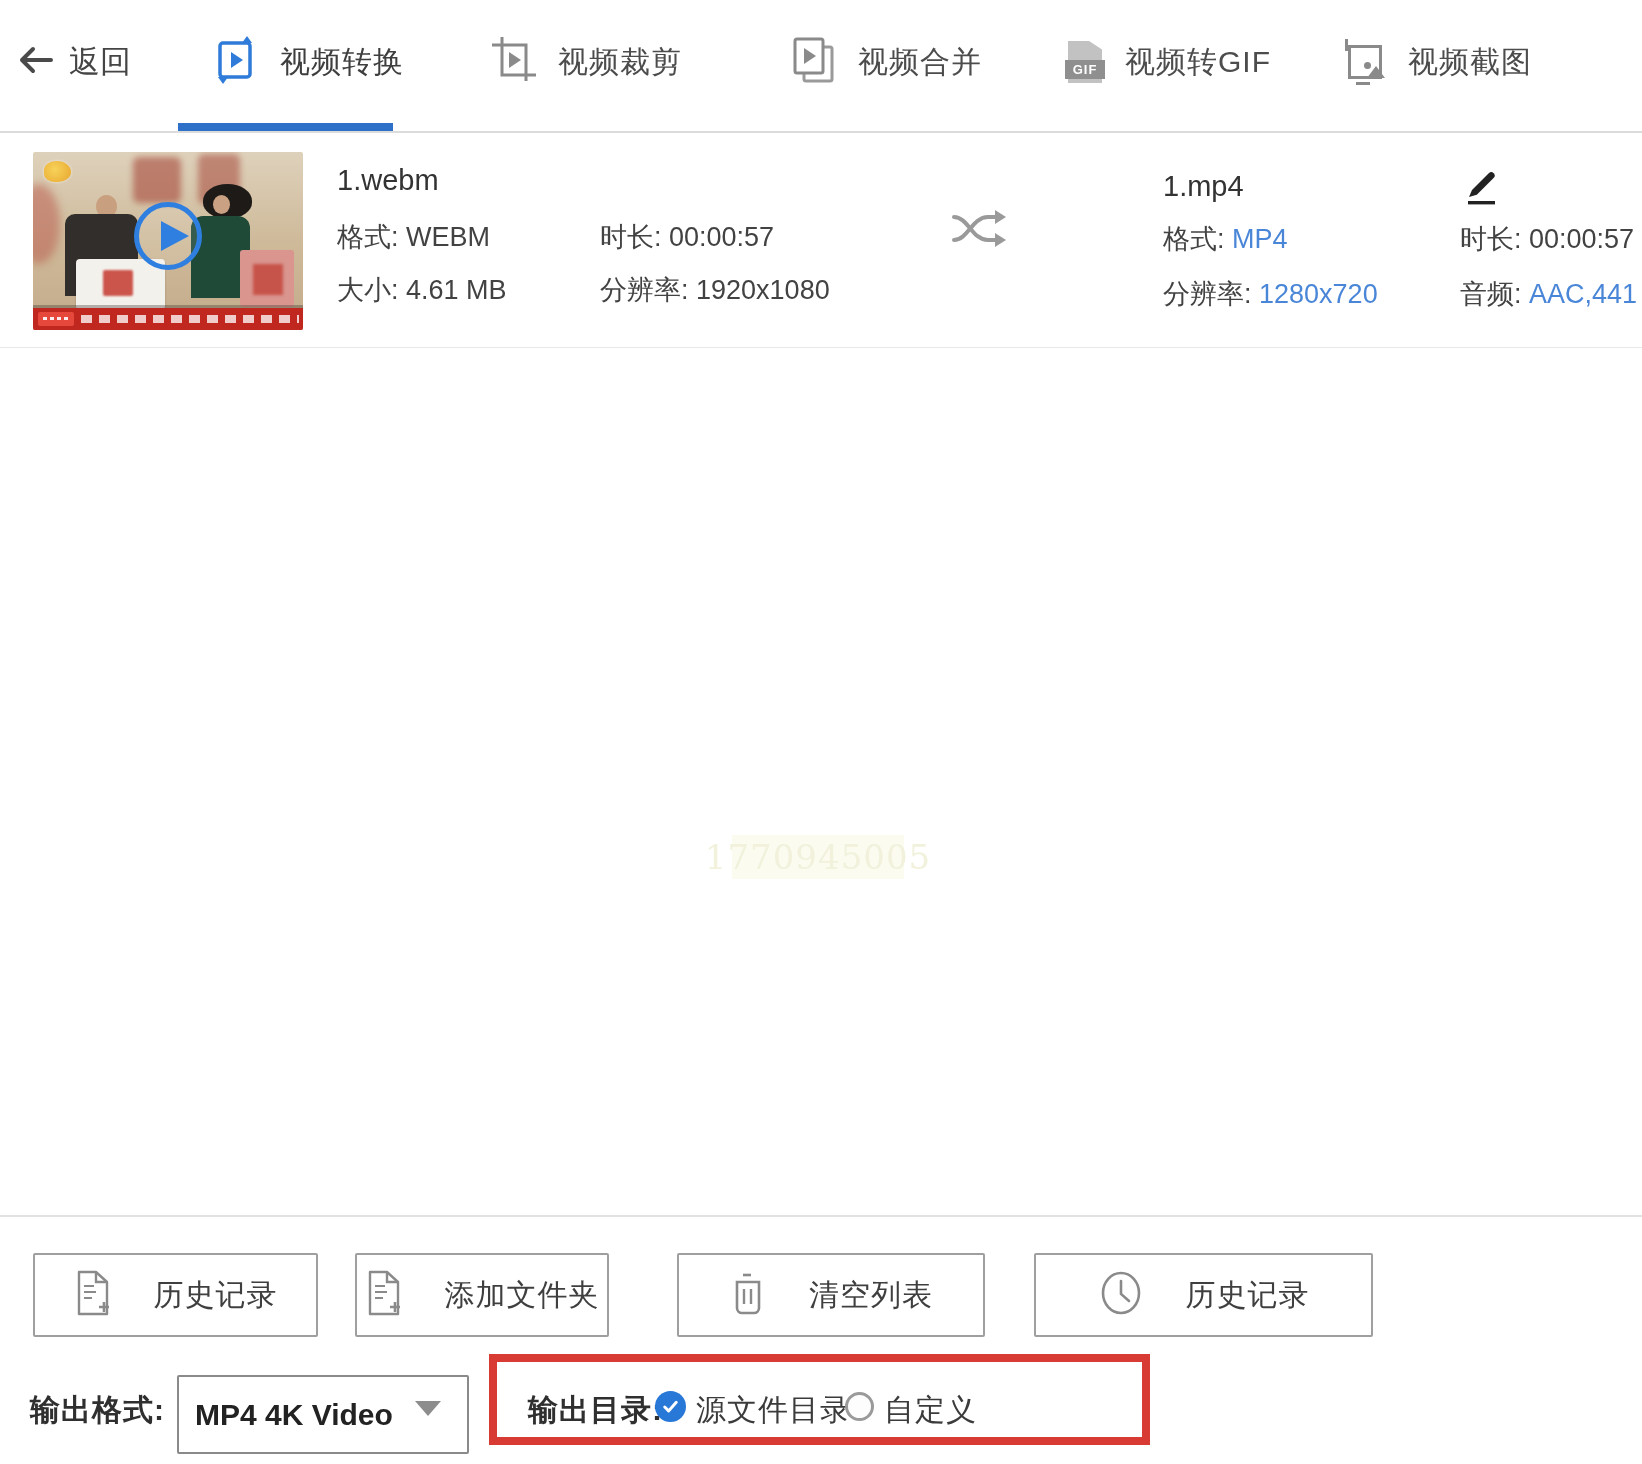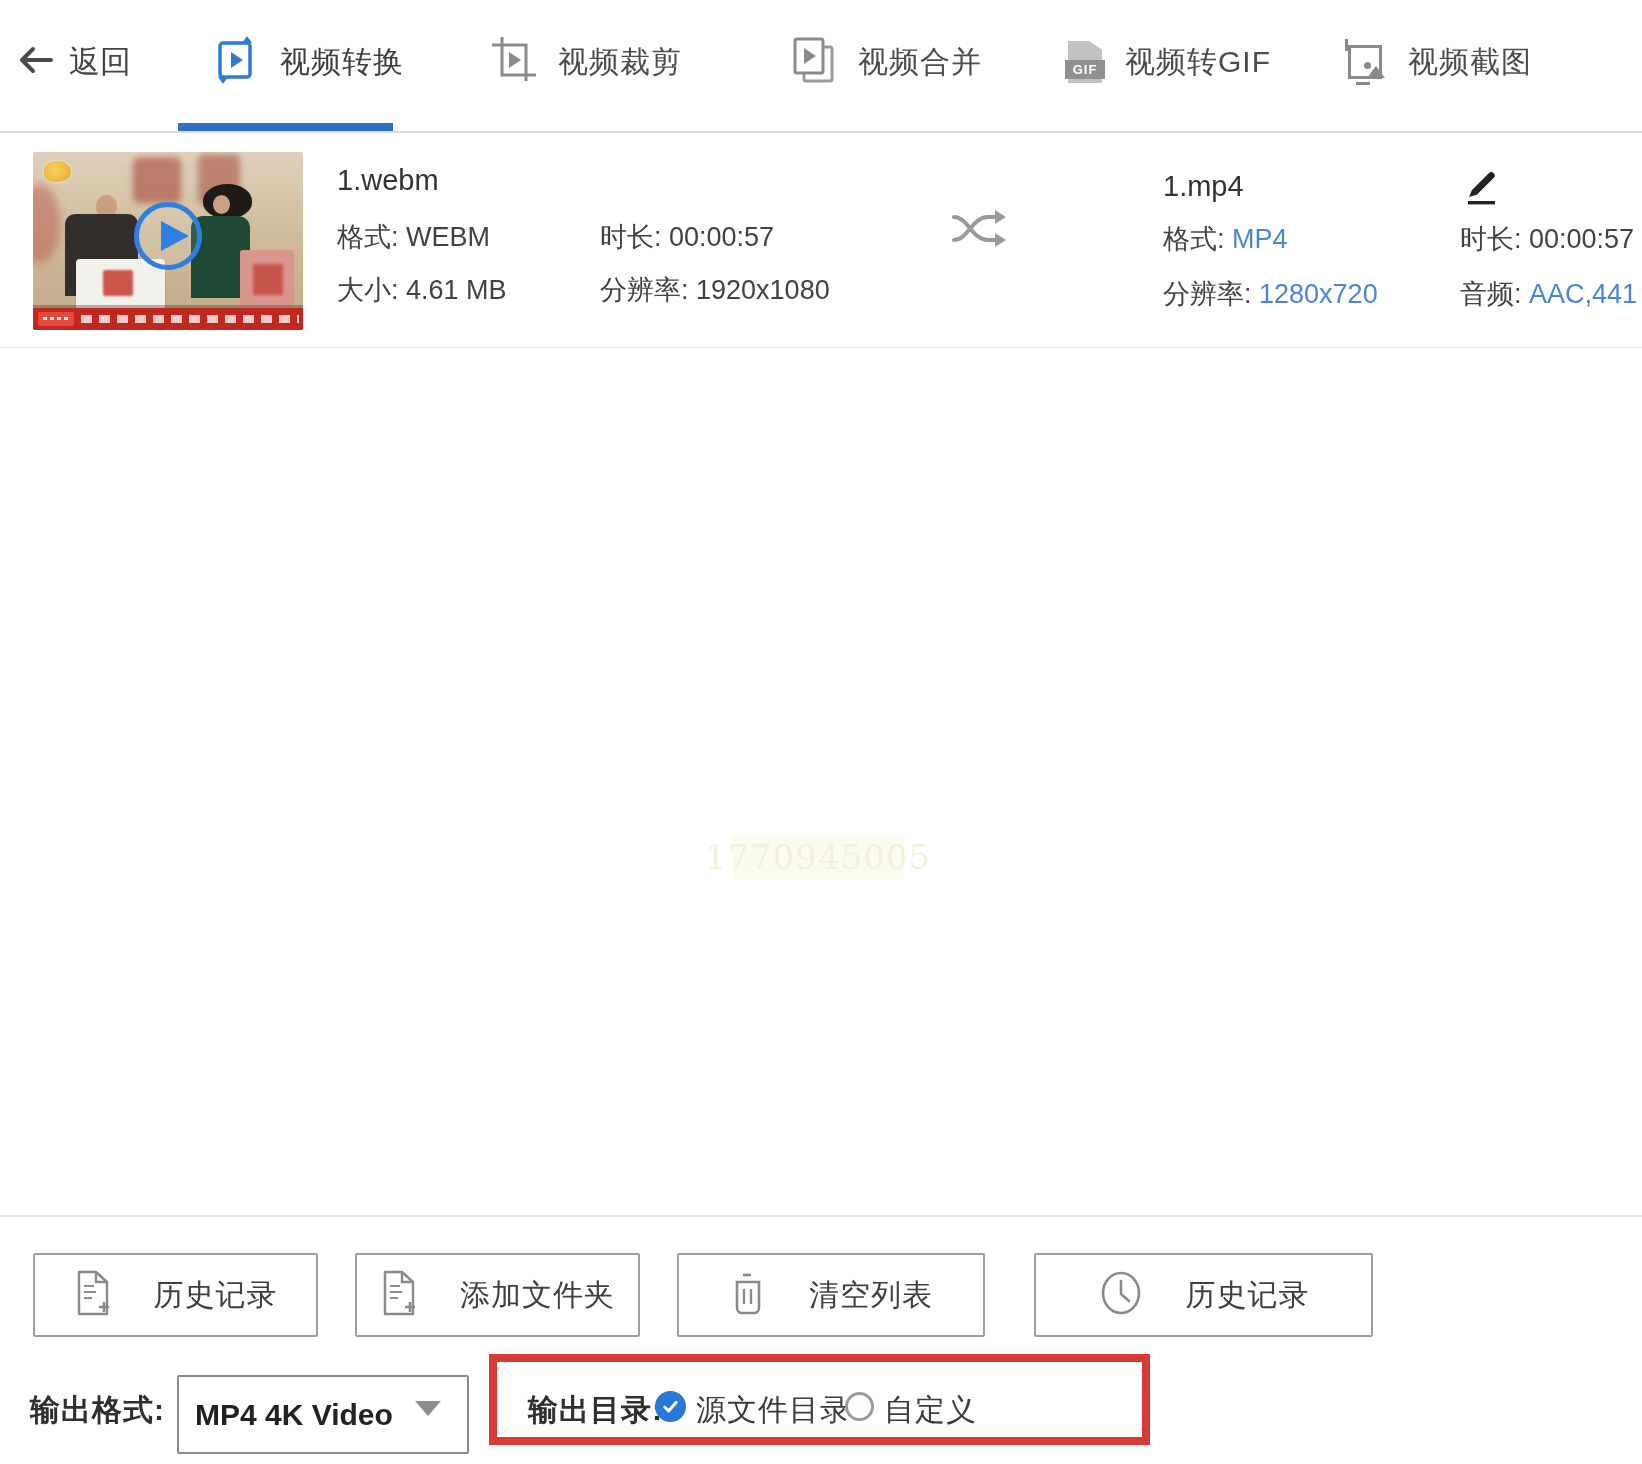--- a/index.html
+++ b/index.html
@@ -78,21 +78,21 @@
   
   .watermark { position:absolute; left:732px; top:835px; width:172px; height:44px; background:#fbfbf0;
                display:flex; align-items:center; justify-content:center;
                font-family:"DejaVu Serif","Liberation Serif",serif; font-size:34px; color:#f1f1dc; letter-spacing:1px; }
 
   
   .bottom-divider { position:absolute; left:0; top:1215px; width:1642px; height:2px; background:#e2e2e2; }
   .btn { position:absolute; top:1253px; height:84px; background:#fff; border:2px solid #9f9f9f; border-radius:2px;
          display:flex; align-items:center; justify-content:center; gap:42px; cursor:pointer; }
   .btn-label { font-size:30px; color:#3f3f3f; letter-spacing:1px; }
-  .btn1 { left:33px;  width:285px; } .btn2 { left:355px; width:285px; }
+  .btn1 { left:33px;  width:285px; } .btn2 { left:355px; width:254px; }
   .btn3 { left:677px; width:308px; } .btn4 { left:1010px; width:339px;margin-left:24px; }
 
   .out-label { position:absolute; font-size:30px; color:#2f2f2f; letter-spacing:1px;font-weight:bold; }
   .dropdown { position:absolute; left:177px; top:1375px; width:292px; height:79px; background:#fff;
               border:2px solid #8a8a8a; border-radius:2px; display:flex; align-items:center; cursor:pointer; }
   .dropdown .dd-value { margin-left:16px; font-size:30px; font-weight:600; color:#222; }
   .dd-arrow { position:absolute; right:26px; top:24px; width:0; height:0;
               border-left:13px solid transparent; border-right:13px solid transparent; border-top:15px solid #8d8d8d; }
 
   .highlight-box { position:absolute; left:489px; top:1354px; width:661px; height:91px;

